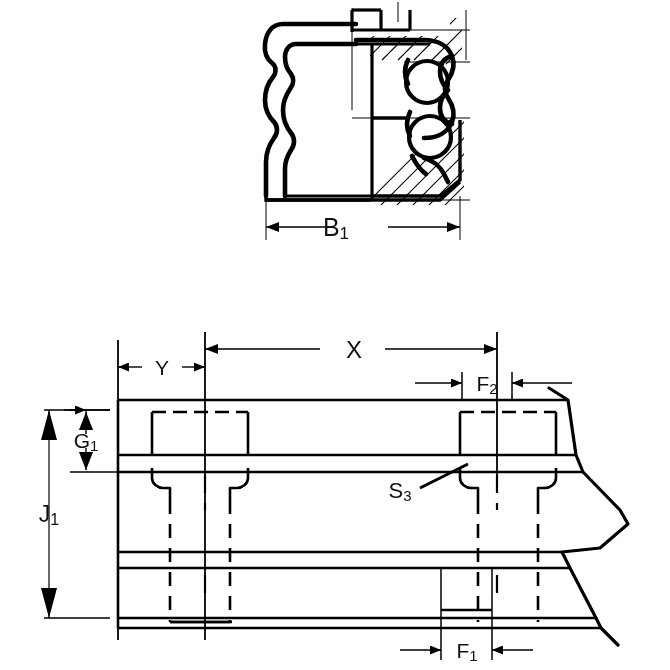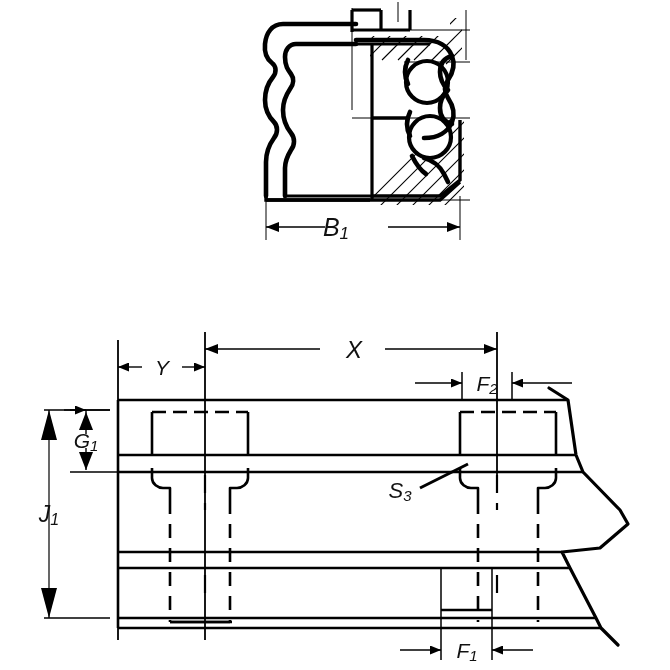--- a/index.html
+++ b/index.html
@@ -1,17 +1,17 @@
 <!DOCTYPE html>
 <html><head>
 <meta charset="utf-8">
 <style>
   html,body{margin:0;padding:0;background:#ffffff;}
   body{font-family:"Liberation Sans", sans-serif;}
-  #stage{position:relative;width:670px;height:670px;background:#ffffff;overflow:hidden;font-style:italic;}
+  #stage{position:relative;width:670px;height:670px;background:#ffffff;overflow:hidden;}
   #stage svg{display:block;}
   .lbl{font-family:"Liberation Sans", sans-serif;fill:#111111;}
 </style>
 </head>
 <body>
 
 <div id="stage">
 <svg width="670" height="670" viewBox="0 0 670 670" xmlns="http://www.w3.org/2000/svg">
 
   <defs>

